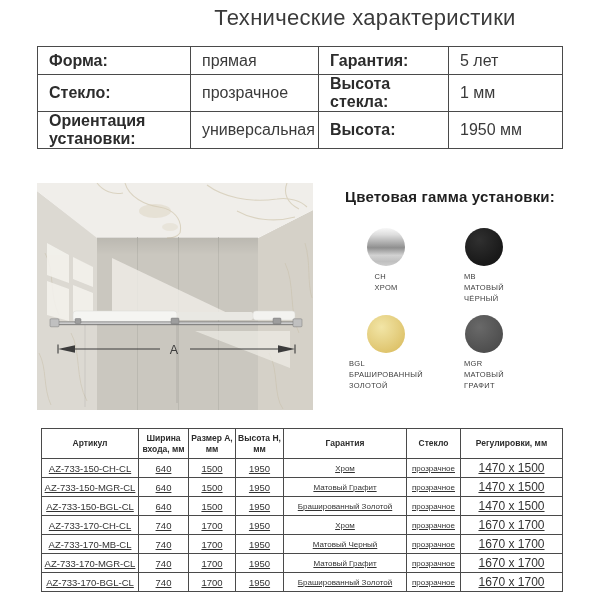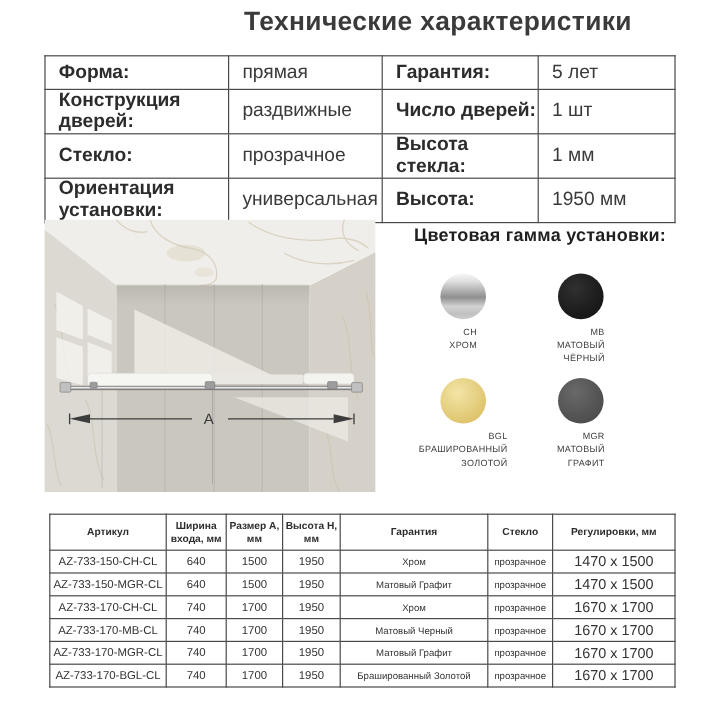--- a/index.html
+++ b/index.html
@@ -1,21 +1,21 @@
 <!DOCTYPE html>
 <html><head>
 <meta charset="utf-8">
 <style>
   html,body{margin:0;padding:0;background:#ffffff;}
   body{font-family:"Liberation Sans","DejaVu Sans",sans-serif;color:#333;}
   .page{position:relative;width:600px;height:600px;background:#fff;overflow:hidden;}
 
   
   .page-title{position:absolute;top:5px;left:150px;width:430px;text-align:center;
-    font-size:22px;font-weight:700;letter-spacing:.3px;color:#3a3a3a;}
+    font-size:22px;font-weight:400;letter-spacing:.3px;color:#3a3a3a;}
 
   
   table{border-collapse:collapse;}
   .specs{position:absolute;left:37px;top:46px;width:525px;table-layout:fixed;}
   .specs td{border:1px solid #4a4a4a;height:27px;font-size:16px;padding:0 0 0 11px;
     vertical-align:middle;color:#3a3a3a;}
   .specs td.lbl{font-weight:bold;color:#2c2c2c;}
 
   
   .photo{position:absolute;left:37px;top:183px;width:276px;height:227px;}
@@ -25,27 +25,27 @@
     color:#1f1f1f;letter-spacing:.2px;}
   .swatches{position:absolute;left:337px;top:228px;width:196px;
     display:grid;grid-template-columns:98px 98px;grid-template-rows:87px auto;}
   .swatch{display:flex;flex-direction:column;align-items:center;}
   .circle{width:38px;height:38px;border-radius:50%;margin-bottom:5px;flex:0 0 auto;}
   .sw-chrome{background:linear-gradient(180deg,#f7f7f7 0%,#dddddd 18%,#a6a6a6 42%,
     #8f8f8f 52%,#d2d2d2 72%,#c0c0c0 88%,#cdcdcd 100%);}
   .sw-black{background:radial-gradient(circle at 38% 32%,#303030 0%,#1a1a1a 65%,#141414 100%);}
   .sw-gold{background:radial-gradient(circle at 38% 32%,#f2e5a6 0%,#e6d184 45%,#ddc167 80%,#d3b65a 100%);}
   .sw-graphite{background:radial-gradient(circle at 38% 32%,#696969 0%,#4f4f4f 70%,#464646 100%);}
-  .swatch-label{text-align:right;font-size:7.5px;line-height:11px;color:#3d3d3d;letter-spacing:.3px;}
+  .swatch-label{text-align:left;font-size:7.5px;line-height:11px;color:#3d3d3d;letter-spacing:.3px;}
 
   
   .models{position:absolute;left:41px;top:428px;width:521px;table-layout:fixed;}
   .models th,.models td{border:1px solid #4a4a4a;text-align:center;vertical-align:middle;color:#333;}
   .models th{height:29px;font-size:8.5px;font-weight:bold;line-height:1.25;padding:0 1px;color:#2c2c2c;}
-  .models td{height:16px;font-size:9.5px;}
+  .models td{height:16px;font-size:9.5px;text-decoration:underline;}
   .models td.c4,.models td.c5{font-size:8px;}
   .models td.c6{font-size:12px;}
   .models col.w0{width:97px;}.models col.w1{width:50px;}.models col.w2{width:47px;}
   .models col.w3{width:48px;}.models col.w4{width:123px;}.models col.w5{width:54px;}
   .models col.w6{width:102px;}
 </style>
 </head>
 <body>
 
 <div class="page">
@@ -58,26 +58,20 @@
         <col style="width:128px">
         <col style="width:130px">
         <col style="width:114px">
       </colgroup>
     <tbody>
       <tr>
         <td class="lbl">Форма:</td>
         <td class="val">прямая</td>
         <td class="lbl">Гарантия:</td>
         <td class="val">5 лет</td>
-      </tr>
-      <tr>
-        <td class="lbl">Конструкция дверей:</td>
-        <td class="val">раздвижные</td>
-        <td class="lbl">Число дверей:</td>
-        <td class="val">1 шт</td>
       </tr>
       <tr>
         <td class="lbl">Стекло:</td>
         <td class="val">прозрачное</td>
         <td class="lbl">Высота стекла:</td>
         <td class="val">1 мм</td>
       </tr>
       <tr>
         <td class="lbl">Ориентация установки:</td>
         <td class="val">универсальная</td>
@@ -240,20 +234,29 @@
         <tr>
           <td class="c0">AZ-733-150-MGR-CL</td>
           <td class="c1">640</td>
           <td class="c2">1500</td>
           <td class="c3">1950</td>
           <td class="c4">Матовый Графит</td>
           <td class="c5">прозрачное</td>
           <td class="c6">1470 x 1500</td>
         </tr>
         <tr>
+          <td class="c0">AZ-733-150-BGL-CL</td>
+          <td class="c1">640</td>
+          <td class="c2">1500</td>
+          <td class="c3">1950</td>
+          <td class="c4">Брашированный Золотой</td>
+          <td class="c5">прозрачное</td>
+          <td class="c6">1470 x 1500</td>
+        </tr>
+        <tr>
           <td class="c0">AZ-733-170-CH-CL</td>
           <td class="c1">740</td>
           <td class="c2">1700</td>
           <td class="c3">1950</td>
           <td class="c4">Хром</td>
           <td class="c5">прозрачное</td>
           <td class="c6">1670 x 1700</td>
         </tr>
         <tr>
           <td class="c0">AZ-733-170-MB-CL</td>

